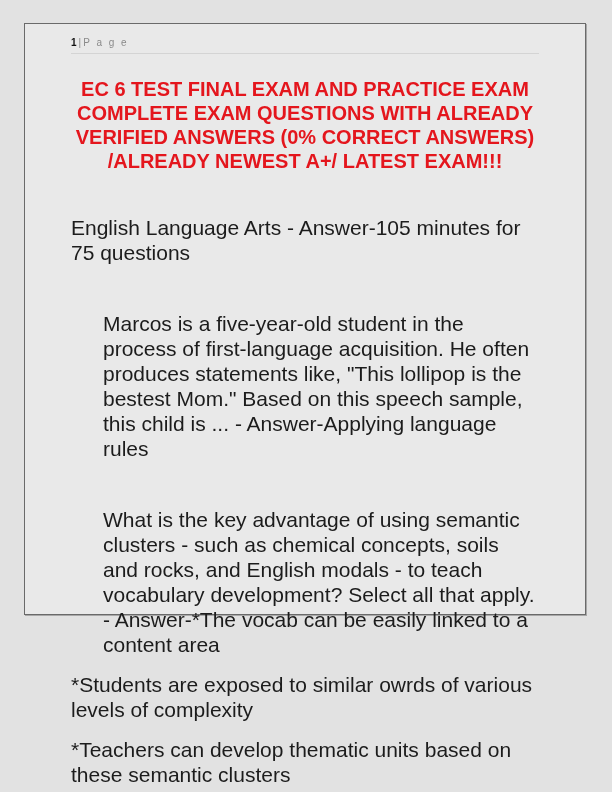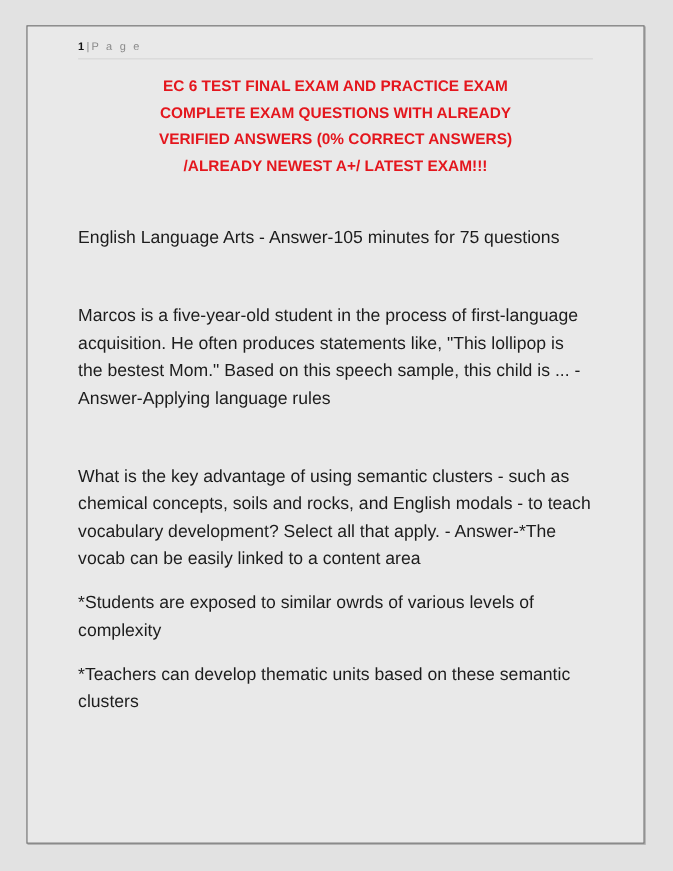--- a/index.html
+++ b/index.html
@@ -9,21 +9,21 @@
     width: 612px;
     height: 792px;
     font-family: "Liberation Sans", sans-serif;
     overflow: hidden;
   }
   .page {
     position: absolute;
     left: 24px;
     top: 23px;
     width: 562px;
-    height: 744px;
+    height: 592px;
     background: #e9e9e9;
     border: 1px solid #6a6a6a;
     box-shadow: 1px 1px 0 #a8a8a8;
     box-sizing: border-box;
   }
   .content {
     padding: 13px 46px 0 46px;
   }
   .page-header {
     font-size: 10px;
@@ -37,39 +37,40 @@
   }
   .page-header .sep {
     color: #8a8a8a;
     margin: 0 2px;
   }
   .page-header .lbl {
     color: #8a8a8a;
     letter-spacing: 2px;
   }
   .doc-title {
-    margin-top: 12px;
+    margin-top: 23px;
     text-align: center;
     font-weight: bold;
-    font-size: 14px;
+    font-size: 20px;
     line-height: 24px;
     color: #e4161d;
   }
   .doc-title span { display: block; }
   .body-text {
     margin-top: 42px;
-    font-size: 16px;
+    font-size: 21px;
     line-height: 25px;
     color: #1c1c1c;
   }
   .body-text p {
     margin: 0 0 15px 0;
   }
   .body-text p.gap-before {
     margin-top: 46px;
+    margin-left: 32px;
   }
 </style>
 </head>
 <body>
 
 <div class="page">
   <div class="content">
 
     <div class="page-header">
       <span class="num">1</span><span class="sep">|</span><span class="lbl">P a g e</span>

